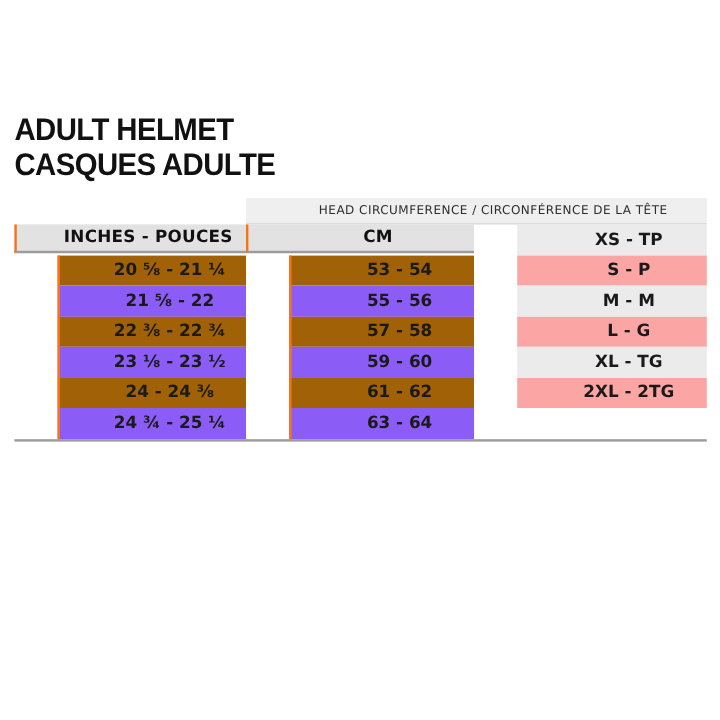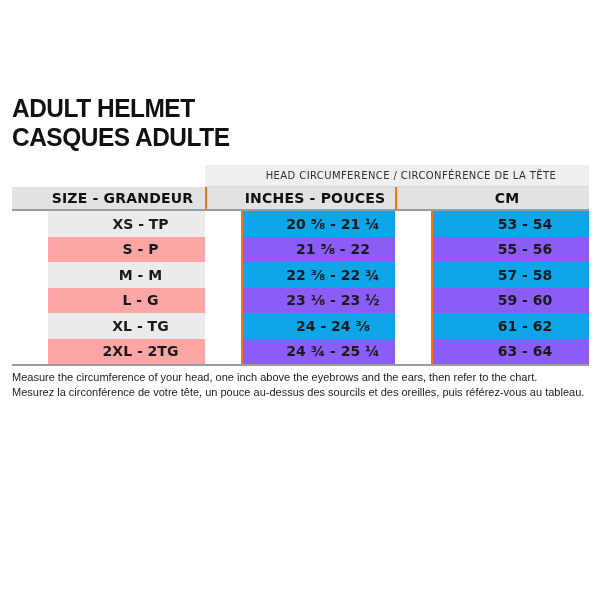--- a/index.html
+++ b/index.html
@@ -76,21 +76,21 @@
   }
 
   .td { height: 25.5px; font-size: 14px; font-weight: bold; color: #1a1a1a; margin-left: 36px; }
 
   
   .col-divide { border-left: 2px solid #f97316; }
 
   
   .size.odd  { background: #ebebeb; }
   .size.even { background: #fca5a5; }
-  .num.odd   { background: #0ea5e9; }
+  .num.odd   { background: #a16207; }
   .num.even  { background: #8b5cf6; text-align: center; }
 
   
   .footer-block {
     position: absolute;
     left: 12px;
     top: 370px;
     width: 576px;
     font-size: 11px;
     line-height: 14.5px;
@@ -104,21 +104,20 @@
 
   <div class="title-block">
     <div class="title-line">ADULT HELMET</div>
     <div class="title-line">CASQUES ADULTE</div>
   </div>
 
   <div class="size-table">
     <div class="cell corner"></div>
     <div class="cell banner">HEAD CIRCUMFERENCE / CIRCONFÉRENCE DE LA TÊTE</div>
 
-    <div class="cell th">SIZE - GRANDEUR</div>
     <div class="cell th col-divide">INCHES - POUCES</div>
     <div class="cell th col-divide">CM</div>
 
     <div class="row">
       <div class="cell td size odd">XS - TP</div>
       <div class="cell td num odd col-divide">20 ⅝ - 21 ¼</div>
       <div class="cell td num odd col-divide">53 - 54</div>
     </div>
 
     <div class="row">
@@ -145,18 +144,14 @@
       <div class="cell td num odd col-divide">61 - 62</div>
     </div>
 
     <div class="row">
       <div class="cell td size even">2XL - 2TG</div>
       <div class="cell td num even col-divide">24 ¾ - 25 ¼</div>
       <div class="cell td num even col-divide">63 - 64</div>
     </div>
   </div>
 
-  <div class="footer-block">
-    <div>Measure the circumference of your head, one inch above the eyebrows and the ears, then refer to the chart.</div>
-    <div>Mesurez la circonférence de votre tête, un pouce au-dessus des sourcils et des oreilles, puis référez-vous au tableau.</div>
-  </div>
 
 </div>
 
 </body></html>

